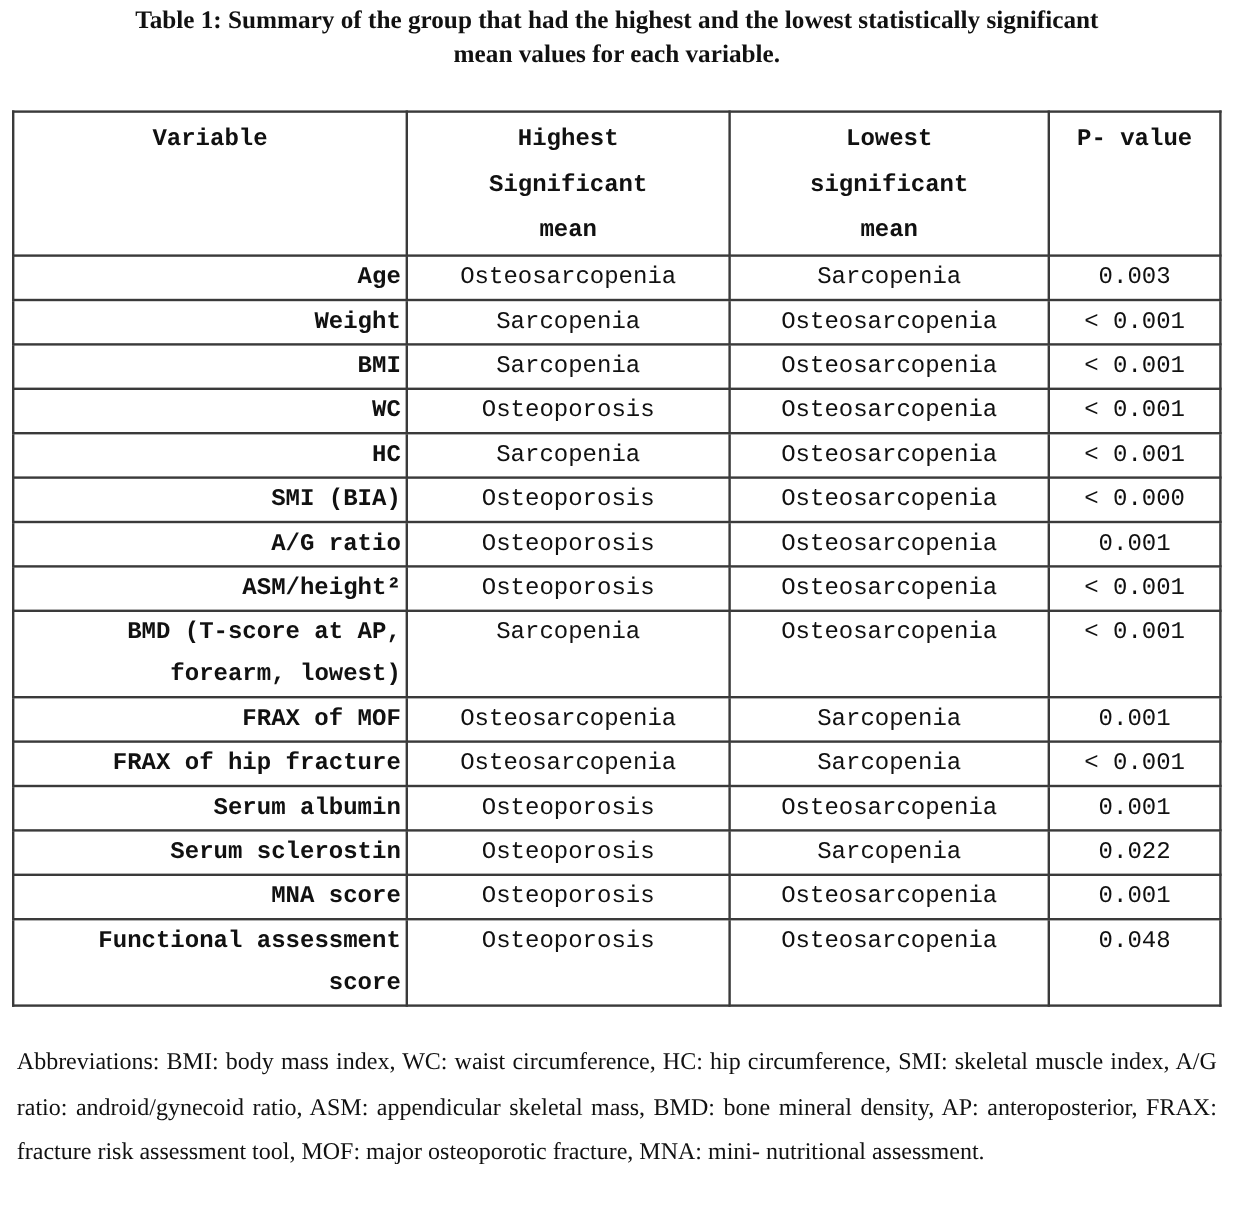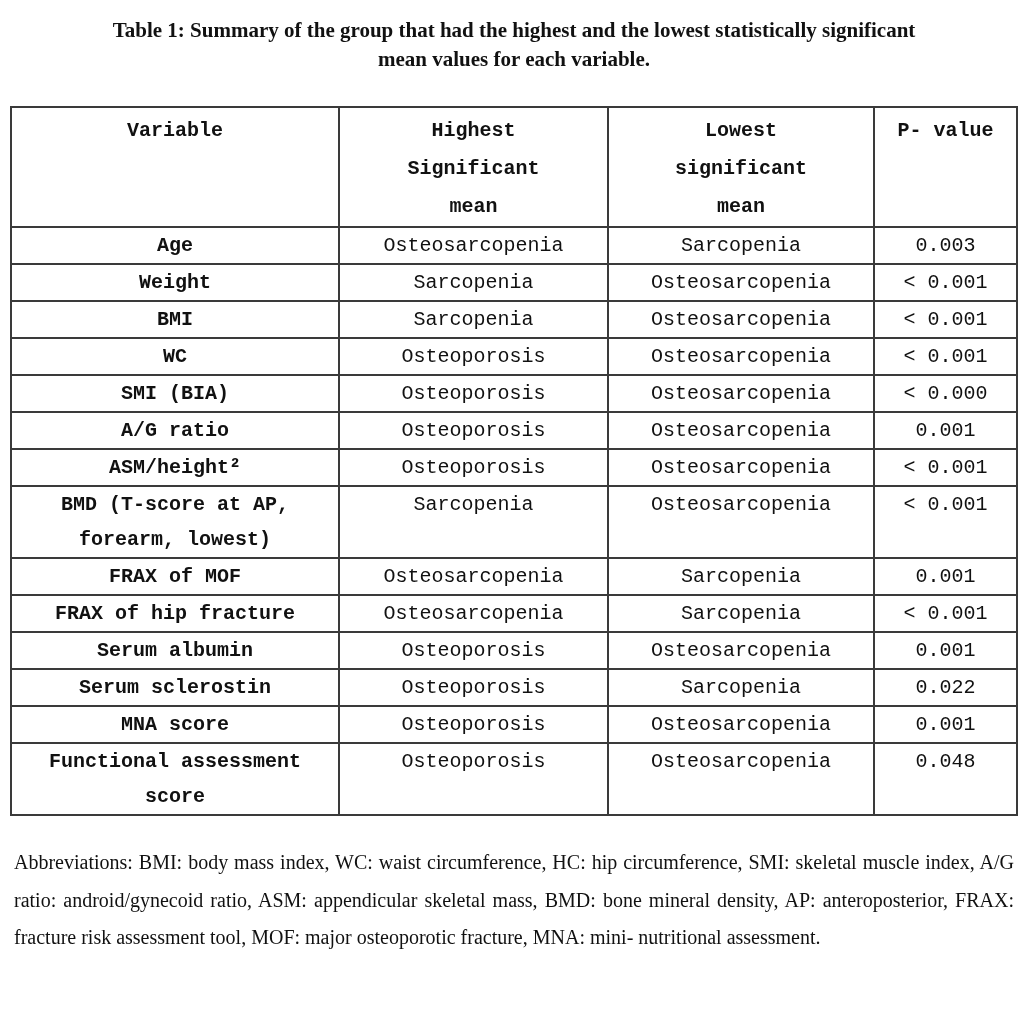--- a/index.html
+++ b/index.html
@@ -9,21 +9,21 @@
     width: 1028px;
     height: 1011px;
     overflow: hidden;
     font-family: "Liberation Serif", "DejaVu Serif", serif;
     color: #111111;
   }
   .page {
     width: 1028px;
     height: 1011px;
     box-sizing: border-box;
-    padding-top: 16px;
+    padding-top: 2px;
   }
   .doc-title {
     text-align: center;
     font-weight: bold;
     font-size: 21px;
     line-height: 29px;
     margin: 0 auto;
     width: 960px;
   }
   .doc-title span { display: block; }
@@ -59,20 +59,21 @@
   td {
     font-size: 20px;
     line-height: 35px;
     height: 35px;
     vertical-align: top;
     padding: 0 4px;
   }
   td.var-cell {
     font-weight: bold;
     white-space: pre-line;
+    text-align: right;
   }
 
   .footnote {
     margin: 28px 14px 0;
     width: 1000px;
     font-size: 20px;
     line-height: 37.5px;
     text-align: justify;
   }
 </style>
@@ -120,20 +121,26 @@
           <td class="mean-cell">Osteosarcopenia</td>
           <td class="p-cell">&lt; 0.001</td>
         </tr>
         <tr>
           <td class="var-cell">WC</td>
           <td class="mean-cell">Osteoporosis</td>
           <td class="mean-cell">Osteosarcopenia</td>
           <td class="p-cell">&lt; 0.001</td>
         </tr>
         <tr>
+          <td class="var-cell">HC</td>
+          <td class="mean-cell">Sarcopenia</td>
+          <td class="mean-cell">Osteosarcopenia</td>
+          <td class="p-cell">&lt; 0.001</td>
+        </tr>
+        <tr>
           <td class="var-cell">SMI (BIA)</td>
           <td class="mean-cell">Osteoporosis</td>
           <td class="mean-cell">Osteosarcopenia</td>
           <td class="p-cell">&lt; 0.000</td>
         </tr>
         <tr>
           <td class="var-cell">A/G ratio</td>
           <td class="mean-cell">Osteoporosis</td>
           <td class="mean-cell">Osteosarcopenia</td>
           <td class="p-cell">0.001</td>

